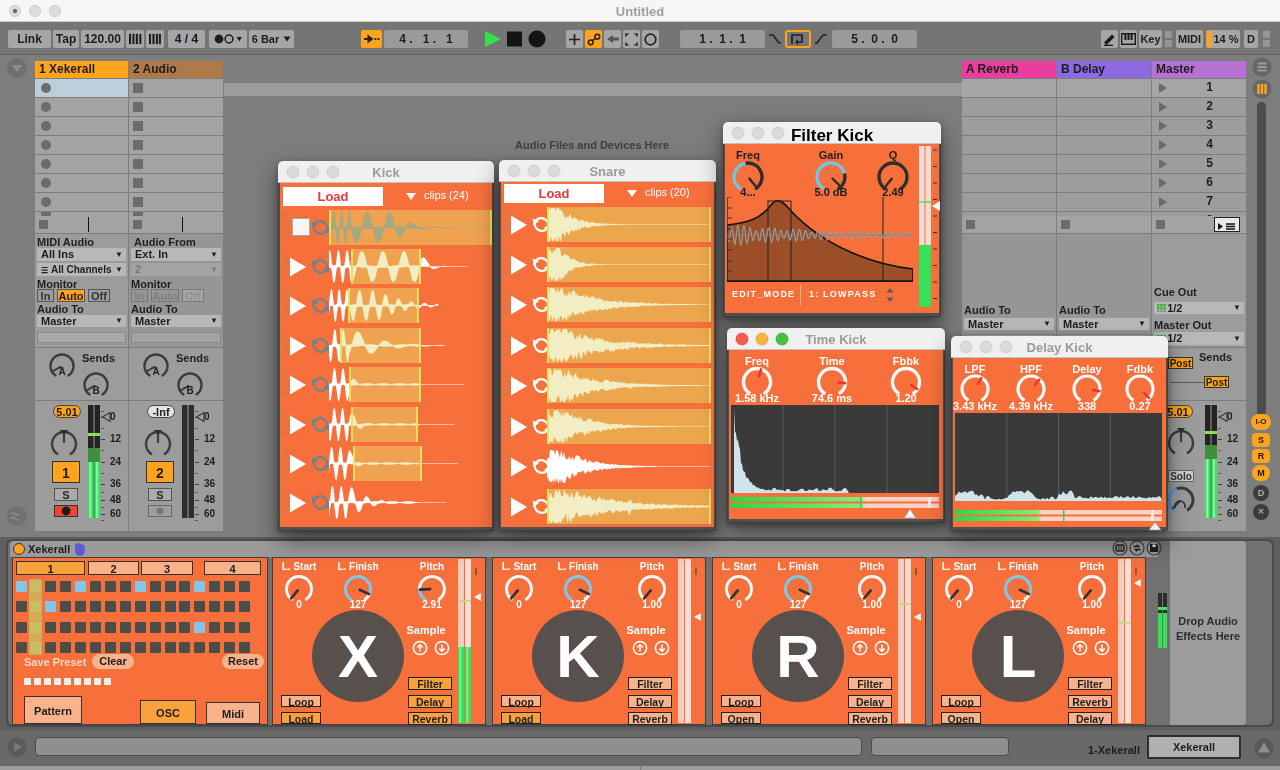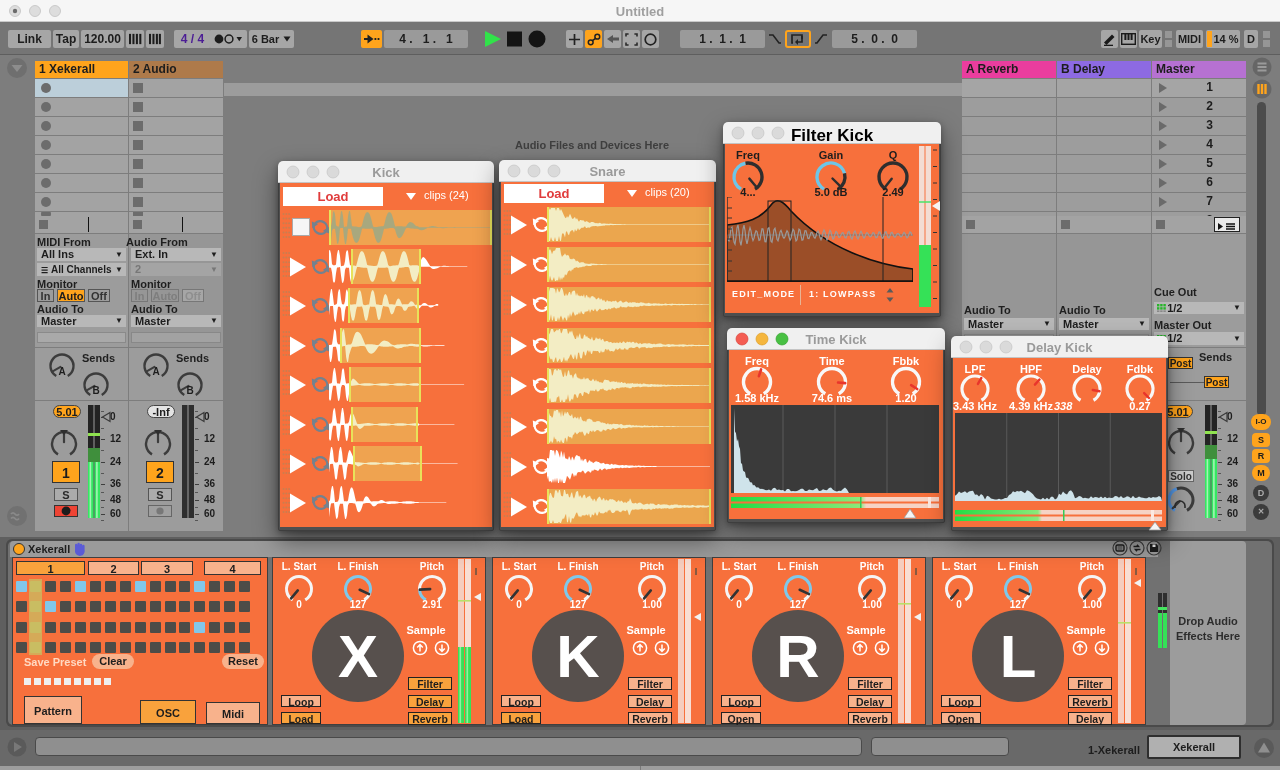--- a/index.html
+++ b/index.html
@@ -29,21 +29,21 @@
 <div class="abs" style="left:145.5px;top:30px;width:18px;height:18px;background:#a6a6a6;color:#1d1d1d;font-size:12px;font-weight:bold;display:flex;align-items:center;justify-content:center;border-radius:2px;">
     <svg width="21" height="18" viewBox="0 0 21 18">
       <g fill="#1d1d1d">
         <rect x="3.5" y="3" width="2.4" height="12"></rect>
         <rect x="7.5" y="3" width="2.4" height="12"></rect>
         <rect x="11.5" y="3" width="2.4" height="12"></rect>
         <rect x="15" y="3" width="2.4" height="12"></rect>
       </g>
     </svg>
   </div>
-<div class="abs" style="left:174px;top:30px;width:37px;height:18px;background:#a6a6a6;color:#4c1d95;font-size:12px;font-weight:bold;display:flex;align-items:center;justify-content:center;border-radius:2px;">4&nbsp;/&nbsp;4</div>
+<div class="abs" style="left:168px;top:30px;width:37px;height:18px;background:#a6a6a6;color:#0f172a;font-size:12px;font-weight:bold;display:flex;align-items:center;justify-content:center;border-radius:2px;">4&nbsp;/&nbsp;4</div>
 <div class="abs" style="left:209px;top:30px;width:38px;height:18px;background:#a6a6a6;color:#1d1d1d;font-size:12px;font-weight:bold;display:flex;align-items:center;justify-content:center;border-radius:2px;">
     <svg width="28" height="12" viewBox="0 0 28 12">
       <circle cx="5" cy="6" r="4.4" fill="#1d1d1d"></circle>
       <circle cx="15" cy="6" r="3.9" fill="none" stroke="#1d1d1d" stroke-width="1.5"></circle>
       <path d="M22.5 4 h5.5 l-2.75 4.2 z" fill="#1d1d1d"></path>
     </svg>
   </div>
 <div class="abs" style="left:249px;top:30px;width:45px;height:18px;background:#a6a6a6;color:#1d1d1d;font-size:12px;font-weight:bold;display:flex;align-items:center;justify-content:center;border-radius:2px;white-space:nowrap;">
     <span style="font-size:11px;white-space:nowrap">6 Bar</span>
     <svg style="margin-left:4px" width="8" height="6" viewBox="0 0 8 6">
@@ -289,32 +289,32 @@
     <div style="position:absolute;right:33px;top:1px;color:#1d1d1d;font-size:12px;font-weight:bold">8</div>
   </div>
 <div class="abs" style="left:1152px;top:216px;width:94px;height:17px;background:#a3a3a3;">
     <div style="position:absolute;left:4px;top:4px;width:9px;height:9px;background:#6c6c6c"></div>
     <div style="position:absolute;right:6px;top:1px;width:24px;height:13px;background:#e9e9e9;border:1px solid #222;"><svg width="24" height="11">
         <path d="M3 2 L8 5.5 L3 9 z" fill="#111"></path>
         <path d="M11 3h9M11 5.5h9M11 8h9" stroke="#111" stroke-width="1.4"></path>
       </svg></div>
   </div>
 <div class="abs" style="left:35px;top:234px;width:93px;height:113px;background:#9c9c9c;"></div>
-<div class="abs" style="left:37px;top:236px;width:93px;height:12px;color:#1f1f1f;font-weight:bold;font-size:11px;">MIDI From</div>
+<div class="abs" style="left:37px;top:236px;width:93px;height:12px;color:#1f1f1f;font-weight:bold;font-size:11px;">MIDI Audio</div>
 <div class="abs" style="left:37px;top:248px;width:89px;height:13px;background:#b8b8b8;color:#1d1d1d;font-size:11px;font-weight:bold;line-height:13px;"><span style="float:right;margin-right:3px;font-size:8px;">▼</span><span style="margin-left:4px">All Ins</span></div>
 <div class="abs" style="left:37px;top:263px;width:89px;height:13px;background:#b8b8b8;color:#1d1d1d;font-size:10px;font-weight:bold;line-height:13px;"><span style="float:right;margin-right:3px;font-size:8px;">▼</span><span style="margin-left:4px"><span style="font-size:8px">☰</span>&nbsp;All Channels</span></div>
 <div class="abs" style="left:37px;top:278px;width:93px;height:12px;color:#1f1f1f;font-weight:bold;font-size:11px;">Monitor</div>
 <div class="abs" style="left:37px;top:289px;width:17px;height:13px;background:#9c9c9c;border:1px solid #555;color:#333;font-size:11px;font-weight:bold;text-align:center;line-height:13px;">In</div>
 <div class="abs" style="left:57px;top:289px;width:28px;height:13px;background:#ffa41c;border:1px solid #555;color:#1d1d1d;font-size:11px;font-weight:bold;text-align:center;line-height:13px;">Auto</div>
 <div class="abs" style="left:88px;top:289px;width:22px;height:13px;background:#9c9c9c;border:1px solid #555;color:#333;font-size:11px;font-weight:bold;text-align:center;line-height:13px;">Off</div>
 <div class="abs" style="left:37px;top:303px;width:93px;height:12px;color:#1f1f1f;font-weight:bold;font-size:11px;">Audio To</div>
 <div class="abs" style="left:37px;top:315px;width:89px;height:12px;background:#b8b8b8;color:#1d1d1d;font-size:11px;font-weight:bold;line-height:12px;"><span style="float:right;margin-right:3px;font-size:8px;">▼</span><span style="margin-left:4px">Master</span></div>
 <div class="abs" style="left:37px;top:332px;width:89px;height:11px;background:#a9a9a9;border:1px solid #8a8a8a;"></div>
 <div class="abs" style="left:129px;top:234px;width:94px;height:113px;background:#969696;"></div>
-<div class="abs" style="left:126px;top:236px;width:94px;height:12px;color:#1f1f1f;font-weight:bold;font-size:11px;">Audio From</div>
+<div class="abs" style="left:134px;top:236px;width:94px;height:12px;color:#1f1f1f;font-weight:bold;font-size:11px;">Audio From</div>
 <div class="abs" style="left:131px;top:248px;width:90px;height:13px;background:#b8b8b8;color:#1d1d1d;font-size:11px;font-weight:bold;line-height:13px;"><span style="float:right;margin-right:3px;font-size:8px;">▼</span><span style="margin-left:4px">Ext. In</span></div>
 <div class="abs" style="left:131px;top:263px;width:90px;height:13px;background:#a4a4a4;color:#777;font-size:11px;font-weight:bold;line-height:13px;"><span style="float:right;margin-right:3px;font-size:8px;">▼</span><span style="margin-left:4px">2</span></div>
 <div class="abs" style="left:131px;top:278px;width:94px;height:12px;color:#1f1f1f;font-weight:bold;font-size:11px;">Monitor</div>
 <div class="abs" style="left:131px;top:289px;width:17px;height:13px;background:#969696;border:1px solid #777;color:#7e7e7e;font-size:11px;font-weight:bold;text-align:center;line-height:13px;">In</div>
 <div class="abs" style="left:151px;top:289px;width:28px;height:13px;background:#969696;border:1px solid #777;color:#7e7e7e;font-size:11px;font-weight:bold;text-align:center;line-height:13px;">Auto</div>
 <div class="abs" style="left:182px;top:289px;width:22px;height:13px;background:#a6a6a6;border:1px solid #777;color:#8e8e8e;font-size:11px;font-weight:bold;text-align:center;line-height:13px;">Off</div>
 <div class="abs" style="left:131px;top:303px;width:94px;height:12px;color:#1f1f1f;font-weight:bold;font-size:11px;">Audio To</div>
 <div class="abs" style="left:131px;top:315px;width:90px;height:12px;background:#b8b8b8;color:#1d1d1d;font-size:11px;font-weight:bold;line-height:12px;"><span style="float:right;margin-right:3px;font-size:8px;">▼</span><span style="margin-left:4px">Master</span></div>
 <div class="abs" style="left:131px;top:332px;width:90px;height:11px;background:#a2a2a2;border:1px solid #888;"></div>
 <div class="abs" style="left:962px;top:234px;width:94px;height:113px;background:#969696;"></div>
@@ -1626,21 +1626,21 @@
 <svg class="abs" style="left:1015px;top:374px;" width="32" height="32" viewBox="0 0 32 32">
     <path d="M 9.50 26.26 A 13 13 0 1 1 22.50 26.26" stroke="#f8f8f8" stroke-width="3.2" fill="none" stroke-linecap="butt"></path>
     <line x1="19.91" y1="10.65" x2="24.52" y2="5.53" stroke="#e8352c" stroke-width="2.4" stroke-linecap="round"></line>
   </svg>
 <div class="abs" style="left:998px;top:400px;width:66px;height:12px;color:#fff;font-size:11px;font-weight:bold;text-align:center;">4.39 kHz</div>
 <div class="abs" style="left:1057px;top:363px;width:60px;height:12px;color:#fff;font-size:11px;font-weight:bold;text-align:center;">Delay</div>
 <svg class="abs" style="left:1071px;top:374px;" width="32" height="32" viewBox="0 0 32 32">
     <path d="M 9.50 26.26 A 13 13 0 1 1 22.50 26.26" stroke="#f8f8f8" stroke-width="3.2" fill="none" stroke-linecap="butt"></path>
     <line x1="21.76" y1="16.02" x2="28.55" y2="17.21" stroke="#e8352c" stroke-width="2.4" stroke-linecap="round"></line>
   </svg>
-<div class="abs" style="left:1054px;top:400px;width:66px;height:12px;color:#fff;font-size:11px;font-weight:bold;font-style:italic;">338</div>
+<div class="abs" style="left:1054px;top:400px;width:66px;height:12px;color:#fff;font-size:11px;font-weight:bold;text-align:center;">338</div>
 <div class="abs" style="left:1110px;top:363px;width:60px;height:12px;color:#fff;font-size:11px;font-weight:bold;text-align:center;">Fdbk</div>
 <svg class="abs" style="left:1124px;top:374px;" width="32" height="32" viewBox="0 0 32 32">
     <path d="M 9.50 26.26 A 13 13 0 1 1 22.50 26.26" stroke="#f8f8f8" stroke-width="3.2" fill="none" stroke-linecap="butt"></path>
     <line x1="20.14" y1="19.14" x2="25.01" y2="24.01" stroke="#e8352c" stroke-width="2.4" stroke-linecap="round"></line>
   </svg>
 <div class="abs" style="left:1107px;top:400px;width:66px;height:12px;color:#fff;font-size:11px;font-weight:bold;text-align:center;">0.27</div>
 <svg class="abs" style="left:955px;top:413px;" width="207" height="88" viewBox="0 0 207 88">
     <rect width="207" height="88" fill="#3a3a3a"></rect>
     <line x1="51.75" y1="0" x2="51.75" y2="88" stroke="#5a5a5a" stroke-width="1"></line>
     <line x1="103.5" y1="0" x2="103.5" y2="88" stroke="#5a5a5a" stroke-width="1"></line>

